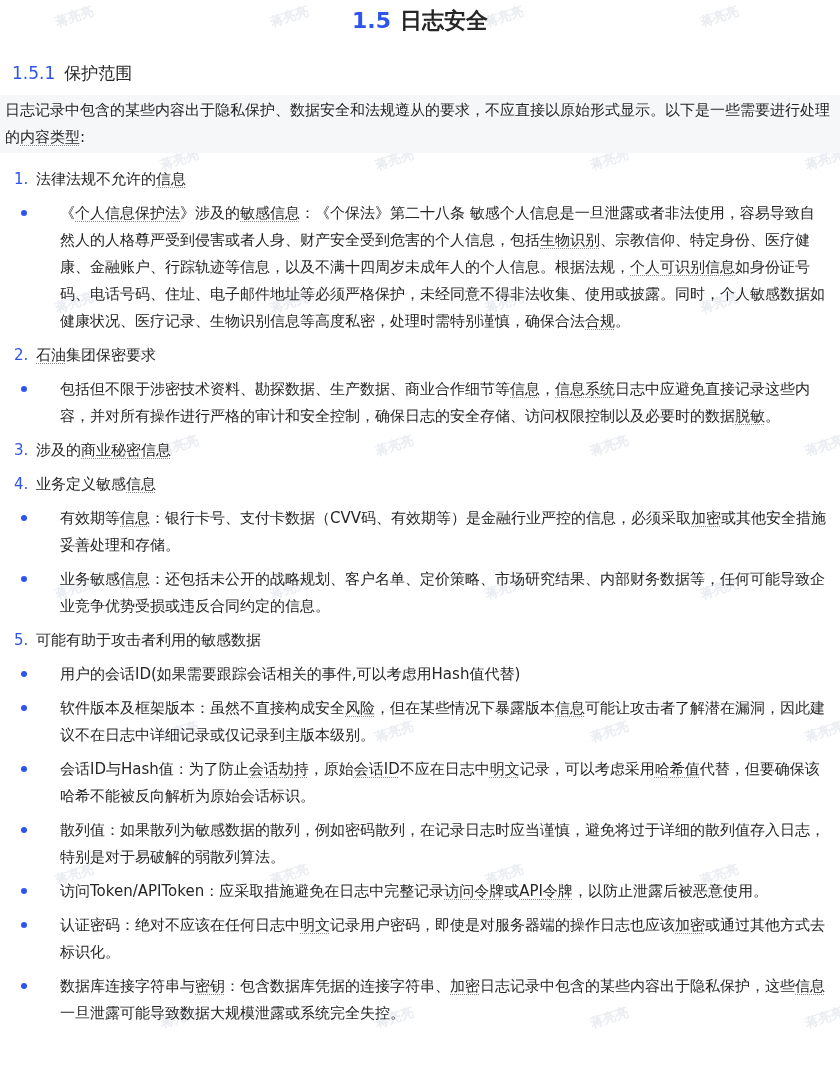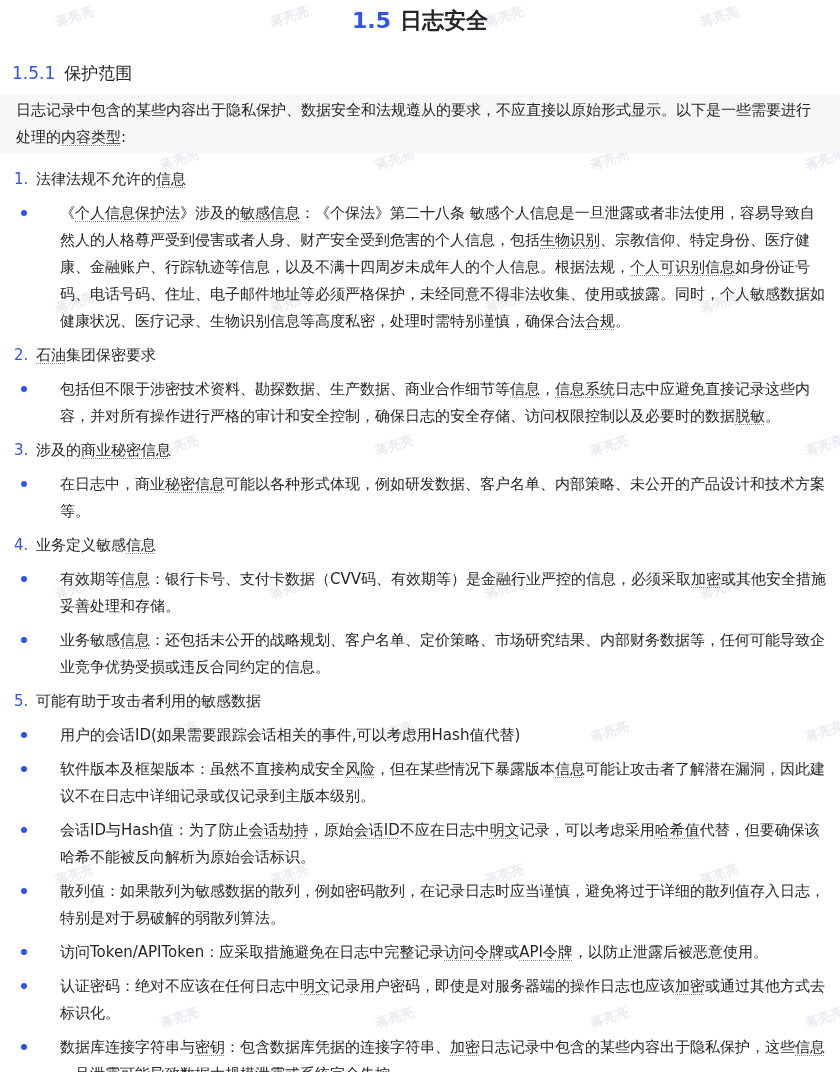--- a/index.html
+++ b/index.html
@@ -5,21 +5,21 @@
   html,body{margin:0;padding:0;background:#ffffff;}
   body{font-family:"DejaVu Sans","Liberation Sans",sans-serif;color:var(--text,#262626);}
   .page{position:relative;width:840px;height:1072px;overflow:hidden;background:#ffffff;}
   .wm-layer{position:absolute;inset:0;z-index:0;}
   .wm{position:absolute;color:var(--watermark,#e9ecf1);font-size:13px;font-weight:bold;
       transform:rotate(-18deg);white-space:nowrap;pointer-events:none;user-select:none;}
   .content{position:relative;z-index:1;}
   h1{margin:6px 12px 0;font-size:22px;line-height:30px;font-weight:bold;text-align:center;}
   h2{margin:25px 12px 0;font-size:17px;line-height:24px;font-weight:normal;}
   .sec-num{color:var(--accent,#2f54eb);margin-right:9px;}
-  .intro{margin:10px 0 0;padding:2px 16px;background:var(--introBg,#f6f7f8);
+  .intro{margin:10px 0 0;padding:2px 5px;background:var(--introBg,#f6f7f8);
          font-size:15px;line-height:27px;}
   #blocks{padding:6px 12px 0 0;}
   .block{font-size:15px;line-height:27px;margin:7px 0;}
   .num-item{display:flex;}
   .marker{color:var(--accent,#2f54eb);flex:0 0 22px;margin-left:14px;}
   .num-item .txt{flex:1;}
   .bullet-item{position:relative;padding-left:60px;}
   .dot{position:absolute;left:21px;top:10px;width:6px;height:6px;border-radius:50%;
        background:var(--accent,#2f54eb);}
   .u{text-decoration:underline dotted #8c8c8c;text-decoration-thickness:1px;text-underline-offset:3px;}
@@ -78,21 +78,20 @@
         <div class="block bullet-item"><span class="dot"></span><span class="txt"><span>《</span><span class="u">个人信息保护法</span><span>》涉及的</span><span class="u">敏感信息</span><span>：《个保法》第二十八条 敏感个人信息是一旦泄露或者非法使用，容易导致自然人的人格尊严受到侵害或者人身、财产安全受到危害的个人信息，包括</span><span class="u">生物识别</span><span>、宗教信仰、特定身份、医疗健康、金融账户、行踪轨迹等信息，以及不满十四周岁未成年人的个人信息。根据法规，</span><span class="u">个人可识别信息</span><span>如身份证号码、电话号码、住址、电子邮件地址等必须严格保护，未经同意不得非法收集、使用或披露。同时，个人敏感数据如健康状况、医疗记录、生物识别信息等高度私密，处理时需特别谨慎，确保合法</span><span class="u">合规</span><span>。</span></span></div>
         <div class="block num-item">
           <span class="marker">2.</span>
           <span class="txt"><span class="u">石油</span><span>集团保密要求</span></span>
         </div>
         <div class="block bullet-item"><span class="dot"></span><span class="txt"><span>包括但不限于涉密技术资料、勘探数据、生产数据、商业合作细节等</span><span class="u">信息</span><span>，</span><span class="u">信息系统</span><span>日志中应避免直接记录这些内容，并对所有操作进行严格的审计和安全控制，确保日志的安全存储、访问权限控制以及必要时的数据</span><span class="u">脱敏</span><span>。</span></span></div>
         <div class="block num-item">
           <span class="marker">3.</span>
           <span class="txt"><span>涉及的</span><span class="u">商业秘密信息</span></span>
         </div>
-        <div class="block bullet-item"><span class="dot"></span><span class="txt"><span>在日志中，商业</span><span class="u">秘密信息</span><span>可能以各种形式体现，例如研发数据、客户名单、内部策略、未公开的产品设计和技术方案等。</span></span></div>
         <div class="block num-item">
           <span class="marker">4.</span>
           <span class="txt"><span>业务定义敏感</span><span class="u">信息</span></span>
         </div>
         <div class="block bullet-item"><span class="dot"></span><span class="txt"><span>有效期等</span><span class="u">信息</span><span>：银行卡号、支付卡数据（CVV码、有效期等）是金融行业严控的信息，必须采取</span><span class="u">加密</span><span>或其他安全措施妥善处理和存储。</span></span></div>
         <div class="block bullet-item"><span class="dot"></span><span class="txt"><span>业务敏感</span><span class="u">信息</span><span>：还包括未公开的战略规划、客户名单、定价策略、市场研究结果、内部财务数据等，任何可能导致企业竞争优势受损或违反合同约定的信息。</span></span></div>
         <div class="block num-item">
           <span class="marker">5.</span>
           <span class="txt"><span>可能有助于攻击者利用的敏感数据</span></span>
         </div>

